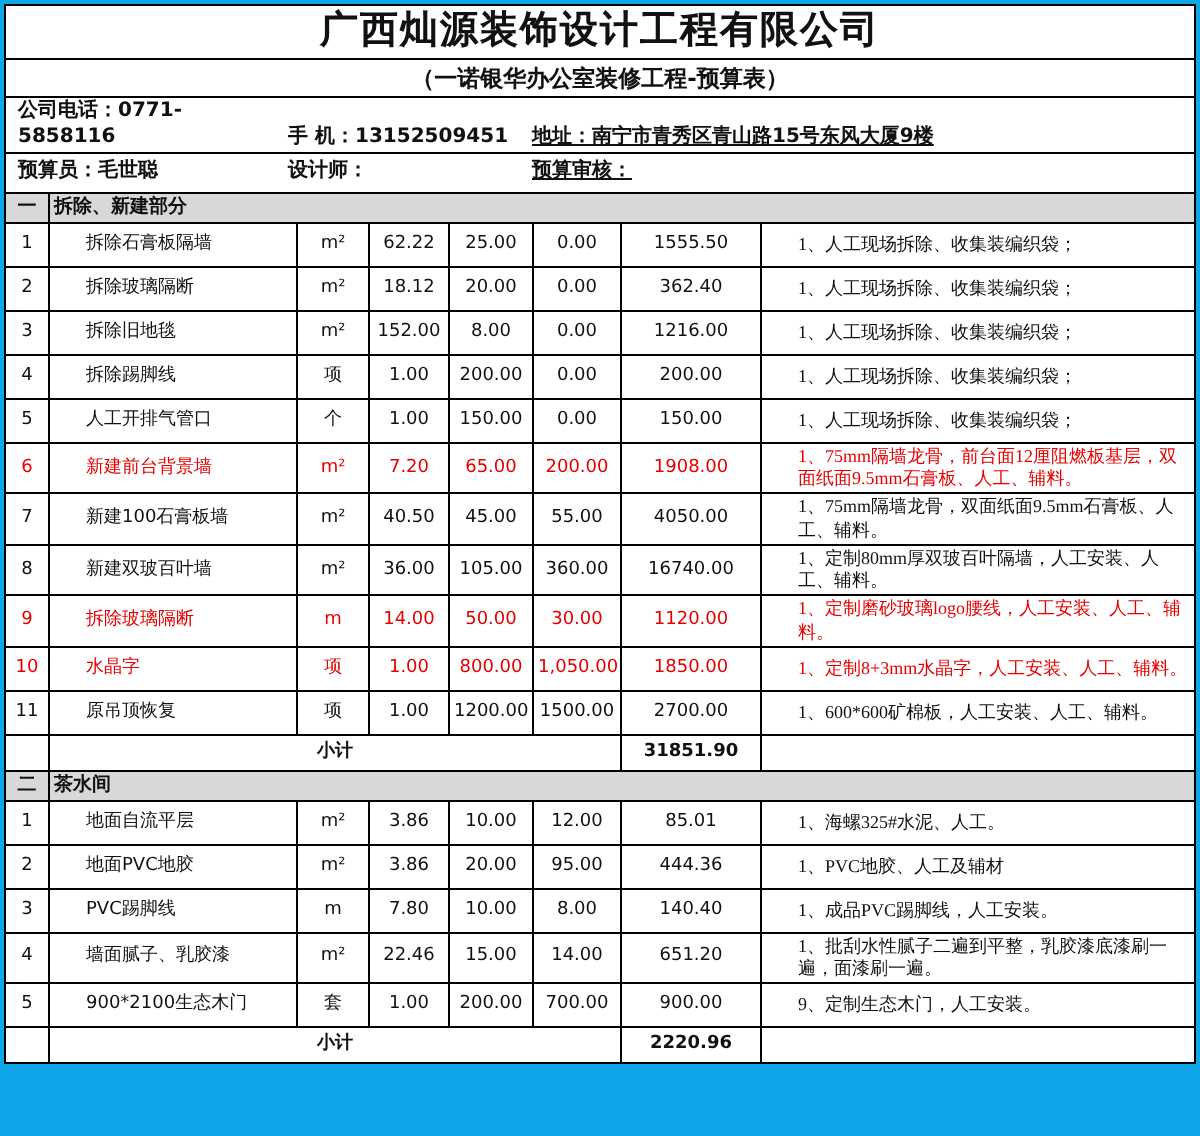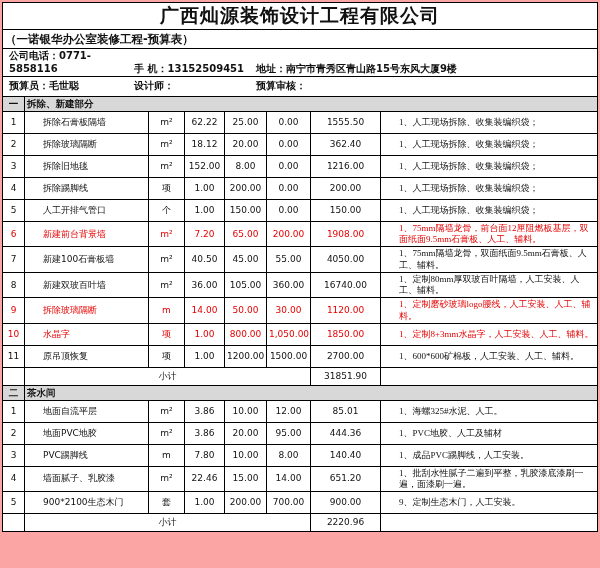--- a/index.html
+++ b/index.html
@@ -1,44 +1,44 @@
 <!DOCTYPE html>
 <html><head>
 <meta charset="utf-8">
 <style>
   html,body{margin:0;padding:0;background:#f2f2f2;}
   .page{
-    width:600px;height:568px;background:#fca5a5;box-sizing:border-box;
+    width:600px;height:568px;background:#0ea5e9;box-sizing:border-box;
     padding:2px;font-family:"DejaVu Sans","Liberation Sans",sans-serif;color:#111;
     overflow:hidden;
   }
   table.budget{
     width:100%;border-collapse:collapse;table-layout:fixed;
   }
   table.budget td, table.budget th{
     border:1px solid #000;padding:1px 2px;font-size:9px;line-height:1.25;
     overflow:hidden;vertical-align:middle;box-sizing:border-box;background:#fff;
   }
   tr.title-row td{height:27px;font-size:19px;font-weight:bold;text-align:center;letter-spacing:1px;}
-  tr.subtitle-row td{height:19px;font-size:11.5px;font-weight:bold;}
+  tr.subtitle-row td{height:19px;font-size:11.5px;font-weight:bold;text-align:center;}
   tr.contact-row td, tr.personnel-row td{height:20px;font-size:10px;font-weight:bold;text-align:left;padding-left:6px;}
   .inline-fields{display:flex;align-items:flex-end;}
   .inline-fields .seg1{width:125px;}
-  .inline-fields .seg2{width:122px;}
-  .inline-fields .seg3{flex:1;}
+  .inline-fields .seg2{width:122px;margin-left:10px;}
+  .inline-fields .seg3{flex:1;text-decoration:underline;}
   tr.head-row th{height:15px;font-size:9.5px;font-weight:bold;text-align:center;background:#fff;}
   tr.section-row td{height:13px;background:#d8d8d8;font-weight:bold;font-size:9.5px;}
   tr.section-row td.c{text-align:center;}
   tr.data-row{height:22px;}
   tr.data-row td.c{text-align:center;}
   tr.data-row td.l{text-align:left;padding-left:18px;}
   td.note{font-size:8.8px;line-height:1.3;padding:1px 3px;font-family:Liberation Serif, serif;}
   tr.data-row.red td{color:#e60000;}
   tr.subtotal-row td{height:18px;}
-  .b{font-weight:normal;}
+  .b{font-weight:bold;}
   .c{text-align:center;}
 </style>
 </head>
 <body>
 
 <div class="page">
   <table class="budget">
     <colgroup>
       <col style="width:22px">
         <col style="width:124px">

